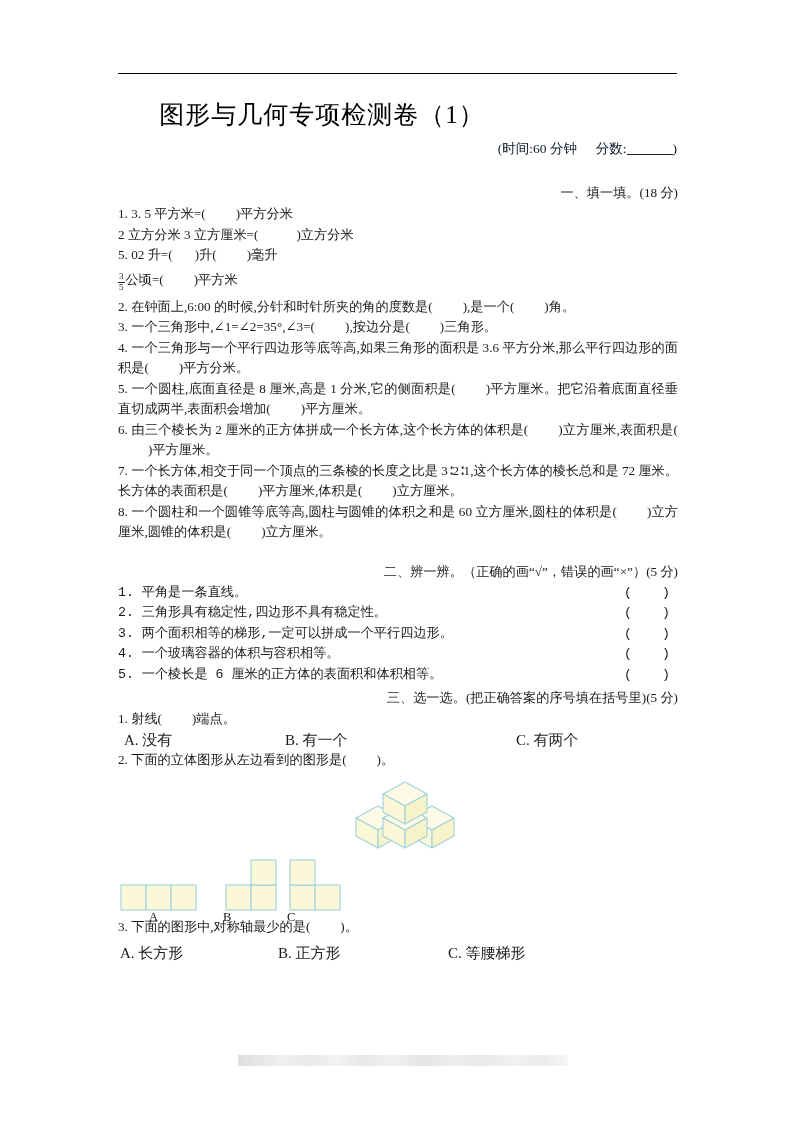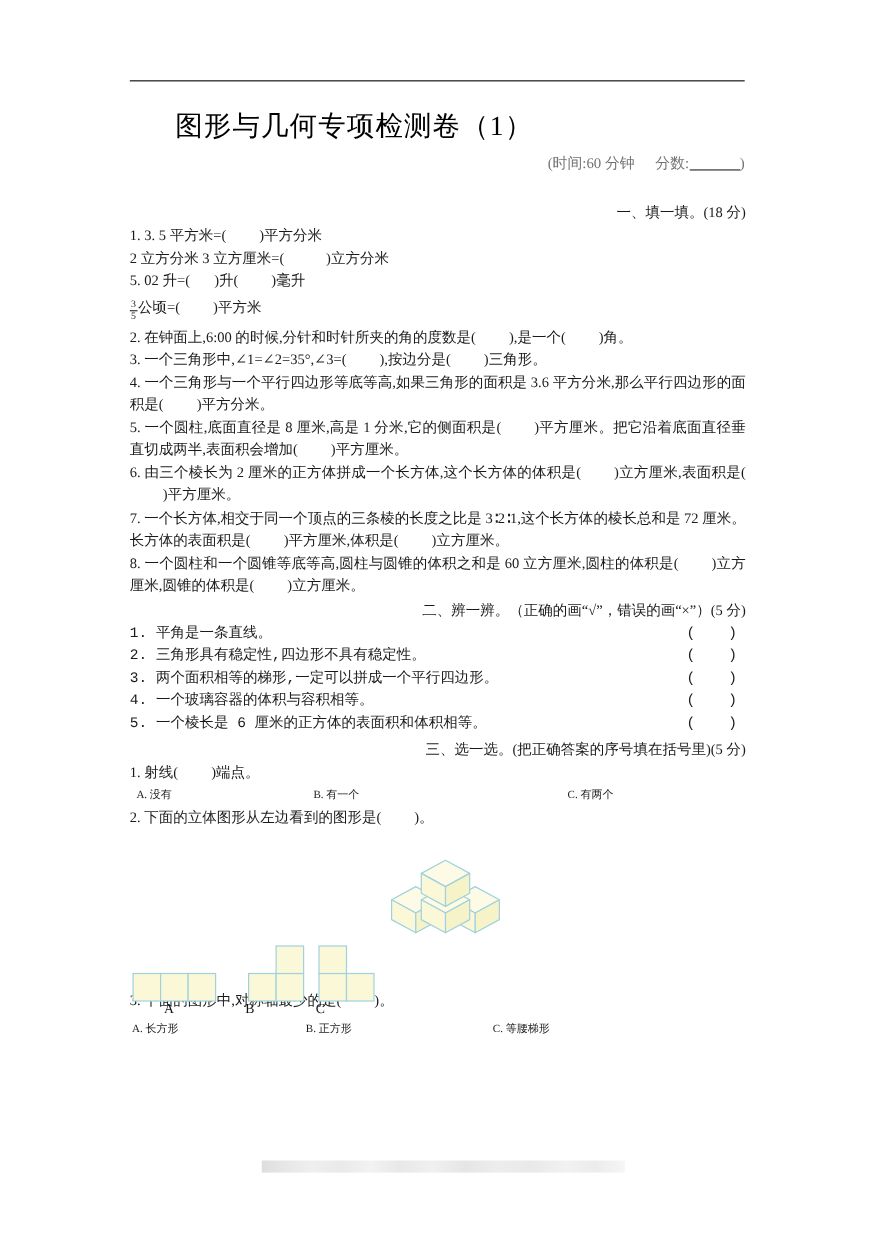--- a/index.html
+++ b/index.html
@@ -39,21 +39,21 @@
     letter-spacing: 1px;
     font-family: "Liberation Serif", "DejaVu Serif", serif;
     color: #000;
   }
   .subtitle {
     position: absolute;
     right: 116px;
     top: 140px;
     font-size: 13.5px;
     white-space: nowrap;
-    color: #737373;
+    color: #0f172a;
   }
   .subtitle .score-line {
     display: inline-block;
     width: 46px;
     border-bottom: 1.3px solid #222;
     vertical-align: -2px;
   }
 
   .content {
     position: absolute;
@@ -104,21 +104,21 @@
     top: 0;
     width: 46px;
     display: flex;
     justify-content: space-between;
     font-size: 13.2px;
   }
 
   
   .mc-opts {
     position: relative;
-    font-size: 10px;
+    font-size: 15px;
     line-height: 20.5px;
     height: 20.5px;
     text-align: center;
   }
   .mc-opts .opt { position: absolute; top: 0; white-space: nowrap; }
   .opt-a { left: 6px; }
   .opt-b { left: 167px; font-family: Liberation Serif, serif; }
   .opt-c { left: 398px; }
 
   
@@ -220,21 +220,21 @@
     </div>
 
     <div class="q">
       <span>7. 一个长方体,相交于同一个顶点的三条棱的长度之比是 3∶2∶1,这个长方体的棱长总和是 72 厘米。长方体的表面积是(</span><span class="gap-m"></span><span>)平方厘米,体积是(</span><span class="gap-m"></span><span>)立方厘米。</span>
     </div>
 
     <div class="q">
       <span>8. 一个圆柱和一个圆锥等底等高,圆柱与圆锥的体积之和是 60 立方厘米,圆柱的体积是(</span><span class="gap-m"></span><span>)立方厘米,圆锥的体积是(</span><span class="gap-m"></span><span>)立方厘米。</span>
     </div>
 
-    <div class="sec-head" style="margin-top:2px">二、辨一辨。（正确的画“√”，错误的画“×”）(5 分)</div>
+    <div class="sec-head" style="margin-top:19px">二、辨一辨。（正确的画“√”，错误的画“×”）(5 分)</div>
 
     <div class="tf-row">
       <span>1. 平角是一条直线。</span>
       <span class="tf-brackets">
         <span>(</span>
         <span>)</span>
       </span>
     </div>
     <div class="tf-row">
       <span>2. 三角形具有稳定性,四边形不具有稳定性。</span>

